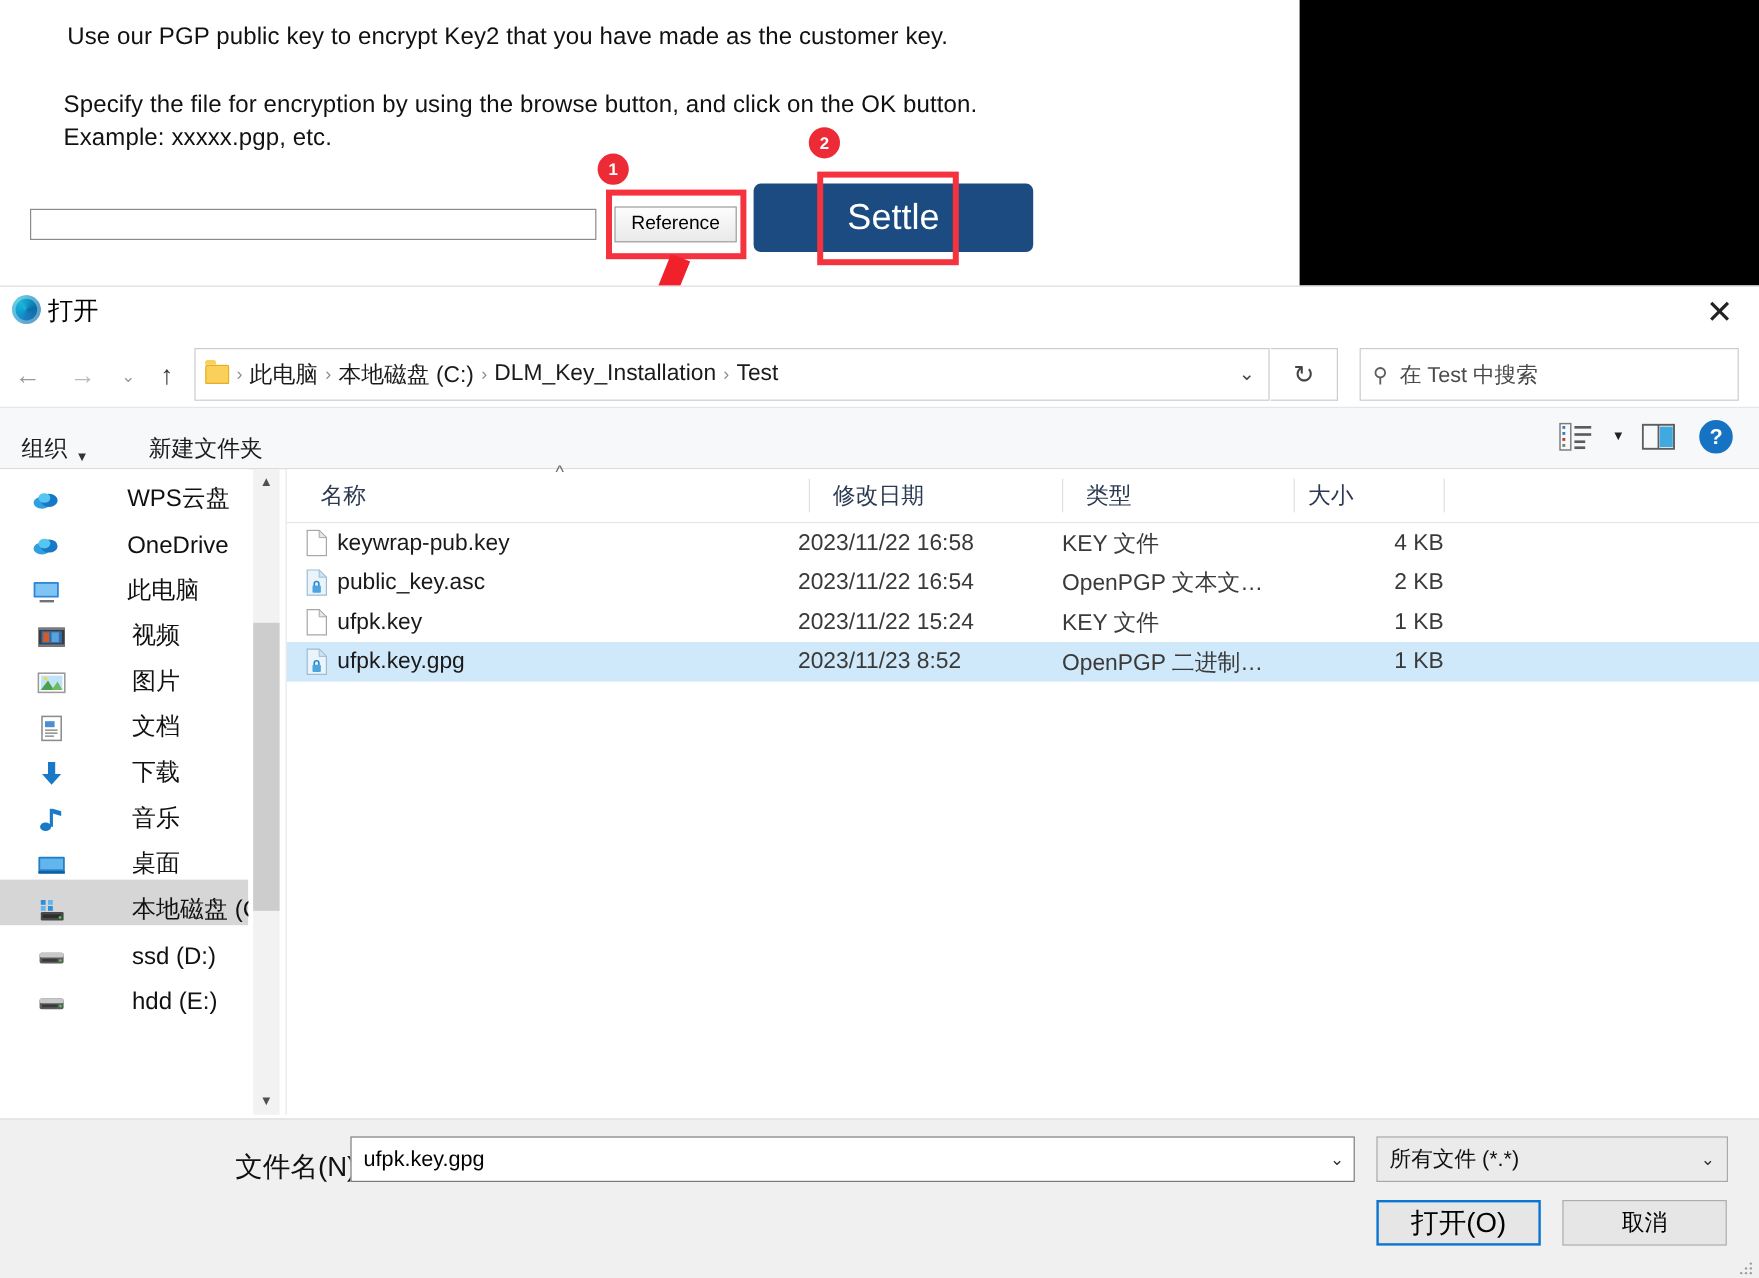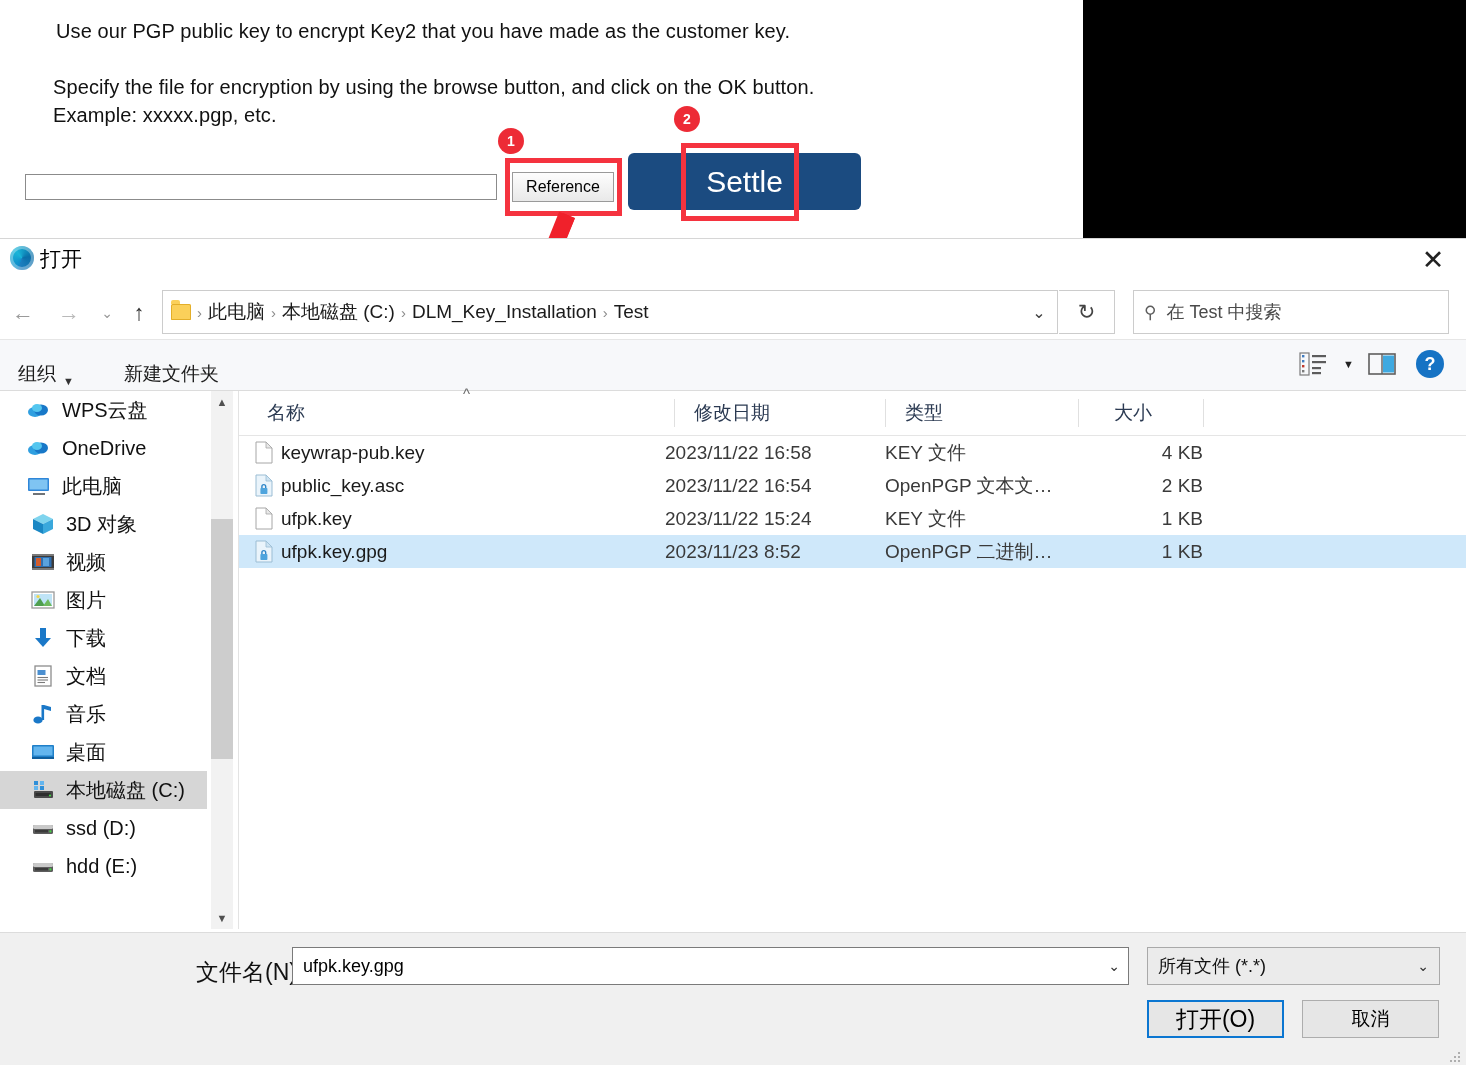--- a/index.html
+++ b/index.html
@@ -157,22 +157,22 @@
 
   
   #dialog-body{position:relative;height:595px;}
 
   
   #nav-pane{
     position:absolute;left:0;top:0;width:207px;height:538px;
     background:#fff;overflow:hidden;
   }
   .nav-item{
-    position:relative;height:38px;display:flex;align-items:center;
-    font-size:20px;color:#111;cursor:pointer;white-space:nowrap;
+    position:relative;height:38px;display:flex;align-items:flex-end;
+    font-size:20px;color:#111;cursor:pointer;white-space:nowrap;gap:44px;
   }
   .nav-item.indent{padding-left:30px;}
   .nav-item.root{padding-left:26px;}
   .nav-item.selected{background:#d6d6d6;}
   .nav-ico{width:26px;height:24px;margin-right:10px;flex:0 0 auto;position:relative;}
 
   #nav-scrollbar{
     position:absolute;left:211px;top:0;width:22px;height:538px;background:#f2f2f2;
   }
   #nav-sb-up,#nav-sb-down{
@@ -189,21 +189,21 @@
   #file-pane{position:absolute;left:239px;top:0;right:0;height:538px;background:#fff;}
   #col-headers{position:relative;height:44px;border-bottom:1px solid #e5e5e5;}
   .col-head{
     position:absolute;top:0;height:44px;display:flex;align-items:center;
     font-size:19px;color:#2b3a52;cursor:pointer;
   }
   .col-head .divider{position:absolute;left:0;top:8px;width:1px;height:28px;background:#e0e0e0;}
   #ch-name{left:28px;}
   #ch-date{left:435px;padding-left:20px;}
   #ch-type{left:646px;padding-left:20px;}
-  #ch-size{left:839px;padding-left:36px;}
+  #ch-size{left:839px;padding-left:12px;}
   #ch-end{left:964px;width:1px;}
   #sort-caret{position:absolute;left:196px;top:-6px;font-size:15px;color:#6b6b6b;}
 
   .file-row{
     position:relative;height:33px;display:flex;align-items:center;font-size:19px;color:#1a1a1a;cursor:pointer;
   }
   .file-row.selected{background:#cfe8fa;}
   .fr-icon{position:absolute;left:16px;top:5px;width:18px;height:23px;}
   .fr-name{position:absolute;left:42px;white-space:nowrap;}
   .fr-date{position:absolute;left:426px;color:#3a3a3a;}
@@ -356,28 +356,20 @@
         <div class="nav-item root">
           <svg viewBox="0 0 26 24" class="nav-ico">
             <rect x="2" y="4" width="21" height="13" rx="1" fill="#2f86d8"></rect>
             <rect x="3.5" y="5.5" width="18" height="10" fill="#7fc4f2"></rect>
             <rect x="7" y="19" width="12" height="2" fill="#6f7377"></rect>
           </svg>
           <span>此电脑</span>
         </div>
         <div class="nav-item indent">
           <svg viewBox="0 0 26 24" class="nav-ico">
-            <polygon points="13,2 23,7 13,12 3,7" fill="#7fd4ee"></polygon>
-            <polygon points="3,7 13,12 13,22 3,17" fill="#1a87c4"></polygon>
-            <polygon points="23,7 13,12 13,22 23,17" fill="#3aa8dc"></polygon>
-          </svg>
-          <span>3D 对象</span>
-        </div>
-        <div class="nav-item indent">
-          <svg viewBox="0 0 26 24" class="nav-ico">
             <rect x="2" y="4" width="22" height="16" fill="#3c3c3c"></rect>
             <rect x="4.5" y="7" width="17" height="10" fill="#2f6fb0"></rect>
             <rect x="6" y="8" width="5" height="8" fill="#d35b2a"></rect>
             <rect x="13" y="8" width="6" height="8" fill="#5aa2dd"></rect>
             <rect x="2" y="4" width="22" height="2" fill="#7a7a7a"></rect>
             <rect x="2" y="18" width="22" height="2" fill="#7a7a7a"></rect>
           </svg>
           <span>视频</span>
         </div>
         <div class="nav-item indent">
@@ -385,34 +377,34 @@
             <rect x="2" y="4" width="22" height="16" fill="#ffffff" stroke="#9a9a9a" stroke-width="1.3"></rect>
             <rect x="4" y="6" width="18" height="12" fill="#bfe4f7"></rect>
             <polygon points="4,18 10,10 15,18" fill="#4f9f4f"></polygon>
             <polygon points="13,18 18,11 22,18" fill="#6fba5f"></polygon>
             <circle cx="8" cy="8.5" r="1.6" fill="#f2d54a"></circle>
           </svg>
           <span>图片</span>
         </div>
         <div class="nav-item indent">
           <svg viewBox="0 0 26 24" class="nav-ico">
-            <rect x="10" y="2" width="6" height="11" fill="#1a78c8"></rect>
-            <polygon points="5,12 21,12 13,21" fill="#1a78c8"></polygon>
-          </svg>
-          <span>下载</span>
-        </div>
-        <div class="nav-item indent">
-          <svg viewBox="0 0 26 24" class="nav-ico">
             <rect x="5" y="2" width="16" height="20" fill="#ffffff" stroke="#8d8d8d" stroke-width="1.3"></rect>
             <rect x="7.5" y="6" width="8" height="5" fill="#4b8fd0"></rect>
             <line x1="7.5" y1="13.5" x2="18" y2="13.5" stroke="#7a7a7a" stroke-width="1.1"></line>
             <line x1="7.5" y1="16" x2="18" y2="16" stroke="#7a7a7a" stroke-width="1.1"></line>
             <line x1="7.5" y1="18.5" x2="15" y2="18.5" stroke="#7a7a7a" stroke-width="1.1"></line>
           </svg>
           <span>文档</span>
+        </div>
+        <div class="nav-item indent">
+          <svg viewBox="0 0 26 24" class="nav-ico">
+            <rect x="10" y="2" width="6" height="11" fill="#1a78c8"></rect>
+            <polygon points="5,12 21,12 13,21" fill="#1a78c8"></polygon>
+          </svg>
+          <span>下载</span>
         </div>
         <div class="nav-item indent">
           <svg viewBox="0 0 26 24" class="nav-ico">
             <ellipse cx="8" cy="18" rx="4.6" ry="3.6" fill="#1a78c8"></ellipse>
             <rect x="11.5" y="3" width="2.6" height="15" fill="#1a78c8"></rect>
             <path d="M14 3 L21 5 L21 9 L14 7 Z" fill="#1a78c8"></path>
           </svg>
           <span>音乐</span>
         </div>
         <div class="nav-item indent">

